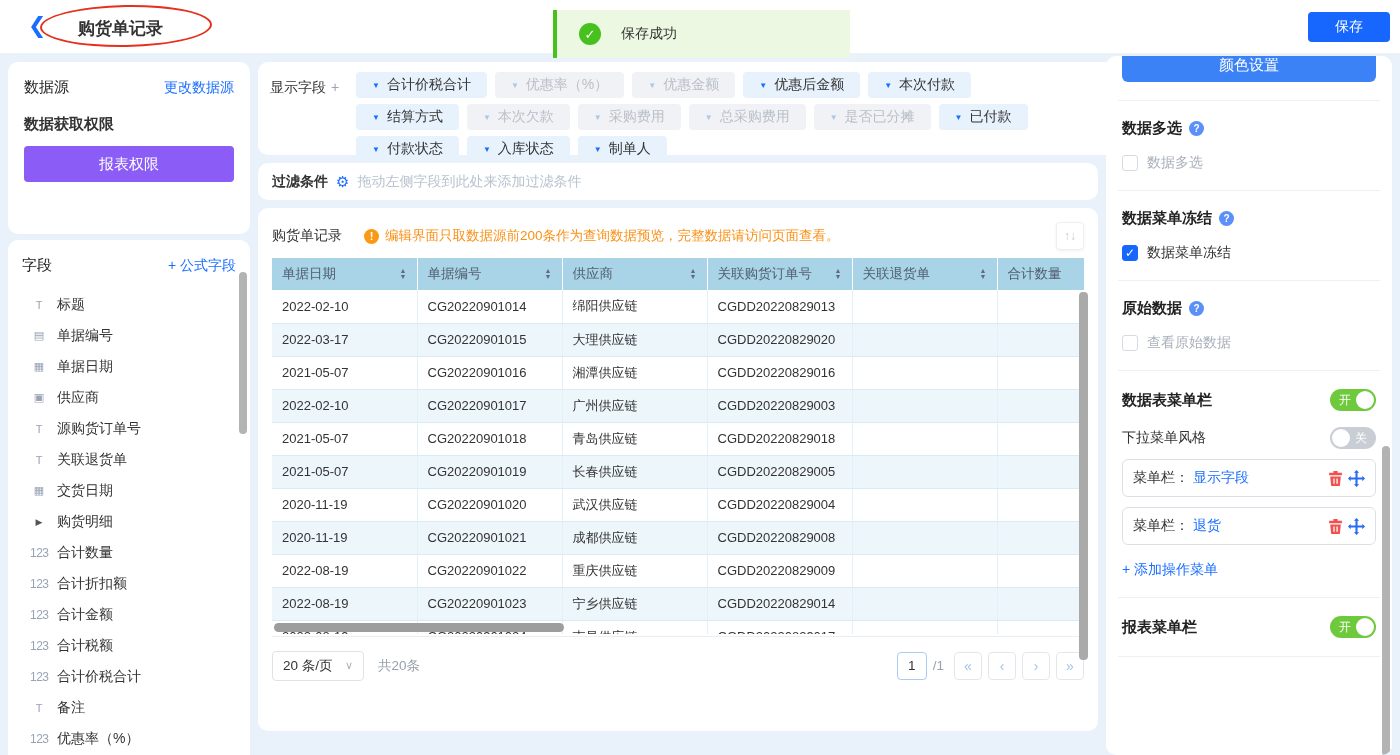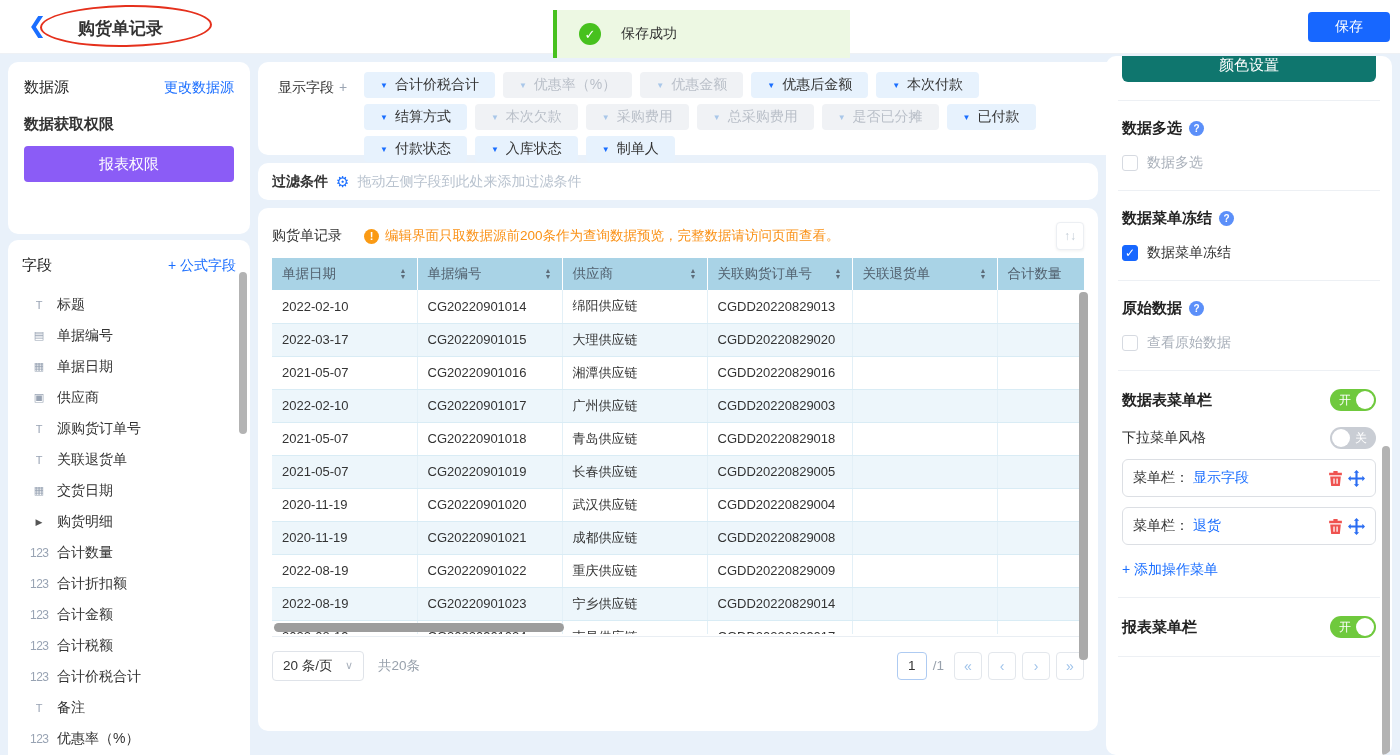--- a/index.html
+++ b/index.html
@@ -37,21 +37,21 @@
   .field-list { margin-top:14px; }
   .field-item { height:31px; display:flex; align-items:center; gap:9px; padding-left:8px; cursor:pointer; }
   .fi-icon { width:18px; text-align:center; color:#98a3b3; font-size:11px; flex:none; }
   .fi-icon.num { font-size:12px; letter-spacing:-0.5px; }
   .fi-icon.exp { color:#555; font-size:9px; }
   .fi-label { color:#333; font-size:14px; white-space:nowrap; }
   .scroll-v { position:absolute; background:#b3b3b3; border-radius:4px; width:8px; }
   .fields-scroll { right:3px; top:32px; height:162px; }
 
   
-  .card-chips { left:258px; top:62px; width:960px; height:93px; padding:10px 20px; }
+  .card-chips { left:258px; top:62px; width:960px; height:93px; padding:10px 12px; }
   .chips-wrap { display:flex; }
   .chips-label { width:86px; padding-top:7px; color:#333; flex:none; }
   .chips-label .plus { color:#9aa4b2; margin-left:5px; cursor:pointer; }
   .chip-rows { display:flex; flex-direction:column; gap:6px; }
   .chip-row { display:flex; gap:8px; }
   .chip { height:26px; border-radius:4px; padding:0 16px; display:flex; align-items:center; gap:7px; font-size:14px; cursor:pointer; white-space:nowrap; }
   .chip .caret { font-size:8px; }
   .chip.active { background:#e7f2fd; color:#333; }
   .chip.active .caret { color:#1a6eff; }
   .chip.off { background:#f0f2f5; color:#b9bfc8; }
@@ -84,21 +84,21 @@
   .psize { width:92px; height:30px; border:1px solid #dfe3e9; border-radius:4px; display:flex; align-items:center; justify-content:space-between; padding:0 10px; color:#333; font-size:13.5px; cursor:pointer; }
   .psize .dn { color:#aab2bd; font-size:11px; }
   .ptotal { color:#98a1ac; margin-left:14px; font-size:13.5px; flex:1; }
   .pnum { width:30px; height:28px; border:1px solid #aecbf2; border-radius:4px; display:flex; align-items:center; justify-content:center; color:#333; font-size:13.5px; }
   .pof { color:#98a1ac; margin:0 10px 0 6px; font-size:13.5px; }
   .pbtns { display:flex; gap:6px; }
   .pbtn { width:28px; height:28px; border:1px solid #e3e7ec; border-radius:4px; background:#fff; color:#9fc3ea; font-size:14px; display:flex; align-items:center; justify-content:center; cursor:pointer; }
 
   
   .card-settings { left:1106px; top:56px; width:286px; height:699px; padding:0 16px; overflow:hidden; }
-  .color-btn { margin:-8px 0 0 0; width:100%; height:34px; background:#0f766e; color:#fff; border:none; border-radius:6px; font-size:15px; cursor:pointer; }
+  .color-btn { margin:-8px 0 0 0; width:100%; height:34px; background:#3b82f6; color:#fff; border:none; border-radius:6px; font-size:15px; cursor:pointer; }
   .hr { height:1px; background:#edf0f4; margin:18px -4px; }
   .set-title { font-weight:bold; font-size:15px; color:#222; display:flex; align-items:center; gap:7px; }
   .q-ic { width:15px; height:15px; border-radius:50%; background:#5b8ff9; color:#fff; font-size:10px; display:flex; align-items:center; justify-content:center; cursor:pointer; }
   .cb-row { display:flex; align-items:center; gap:9px; margin-top:16px; }
   .cb { width:16px; height:16px; border:1px solid #d6dae1; border-radius:3px; background:#fff; flex:none; cursor:pointer; }
   .cb.checked { background:#1767ff; border-color:#1767ff; color:#fff; font-size:12px; display:flex; align-items:center; justify-content:center; }
   .cb-label { color:#a9b0ba; }
   .cb-label.on { color:#333; }
   .tog-row { display:flex; align-items:center; justify-content:space-between; margin-top:16px; }
   .tog-title { font-weight:bold; font-size:15px; color:#222; }

